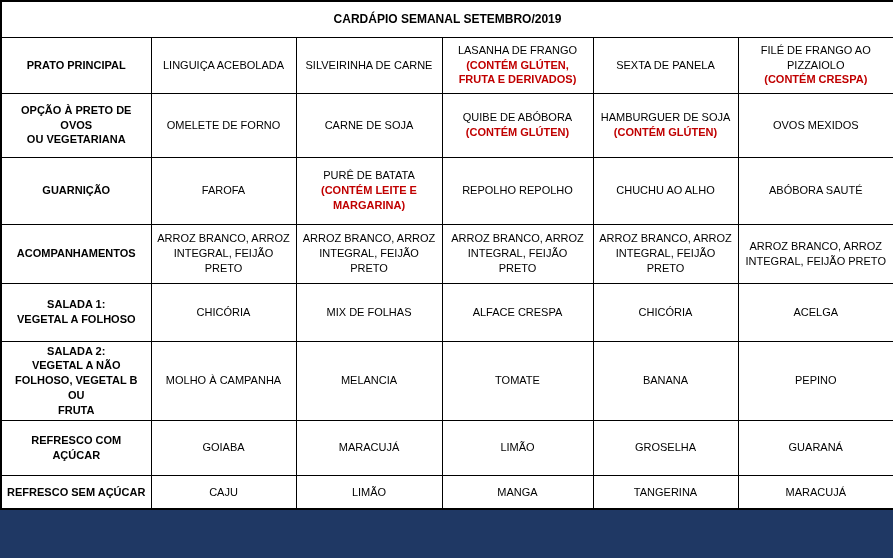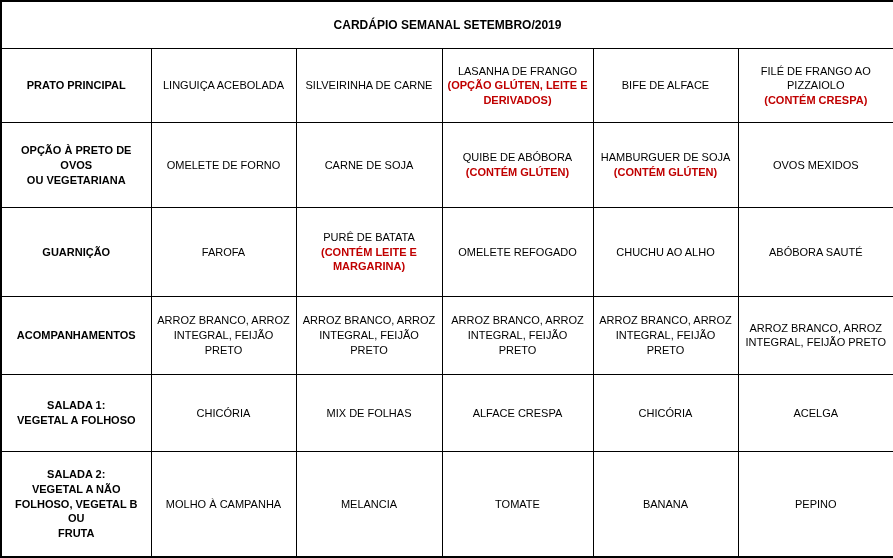--- a/index.html
+++ b/index.html
@@ -2,21 +2,21 @@
 <html style="--warning_red: #C00000; --border_black: #000000; --bottom_bar: #1F3864;"><head>
 <meta charset="utf-8">
 <style>
   * { margin: 0; padding: 0; box-sizing: border-box; }
   html, body {
     width: 893px; height: 558px;
     background: #ffffff;
     font-family: "Liberation Sans", sans-serif;
     overflow: hidden;
   }
-  .page { width: 893px; height: 558px; display: flex; flex-direction: row; }
+  .page { width: 893px; height: 558px; display: flex; flex-direction: column; }
   table.menu {
     border-collapse: collapse;
     table-layout: fixed;
     width: 893px;
     border: 2px solid #000;
   }
   td {
     border: 1px solid #000;
     text-align: center;
     vertical-align: middle;
@@ -73,24 +73,24 @@
       <td>
             <div>LINGUIÇA ACEBOLADA</div>
             <div class="warn"></div>
           </td>
       <td>
             <div>SILVEIRINHA DE CARNE</div>
             <div class="warn"></div>
           </td>
       <td>
             <div>LASANHA  DE FRANGO</div>
-            <div class="warn">(OPÇÃO GLÚTEN, LEITE E DERIVADOS)</div>
-          </td>
-      <td>
-            <div>BIFE DE ALFACE</div>
+            <div class="warn">(CONTÉM GLÚTEN, FRUTA E DERIVADOS)</div>
+          </td>
+      <td>
+            <div>SEXTA DE PANELA</div>
             <div class="warn"></div>
           </td>
       <td>
             <div>FILÉ DE FRANGO AO PIZZAIOLO</div>
             <div class="warn">(CONTÉM CRESPA)</div>
           </td>
     </tr>
 
     <tr class="r1">
       <td class="label">OPÇÃO À PRETO DE OVOS
@@ -121,21 +121,21 @@
       <td class="label">GUARNIÇÃO</td>
       <td>
             <div>FAROFA</div>
             <div class="warn"></div>
           </td>
       <td>
             <div>PURÊ DE BATATA</div>
             <div class="warn">(CONTÉM LEITE E MARGARINA)</div>
           </td>
       <td>
-            <div>OMELETE REFOGADO</div>
+            <div>REPOLHO REPOLHO</div>
             <div class="warn"></div>
           </td>
       <td>
             <div>CHUCHU AO ALHO</div>
             <div class="warn"></div>
           </td>
       <td>
             <div>ABÓBORA SAUTÉ</div>
             <div class="warn"></div>
           </td>
@@ -210,18 +210,64 @@
       <td>
             <div>BANANA</div>
             <div class="warn"></div>
           </td>
       <td>
             <div>PEPINO</div>
             <div class="warn"></div>
           </td>
     </tr>
 
-
+    <tr class="r6">
+      <td class="label">REFRESCO COM AÇÚCAR</td>
+      <td>
+            <div>GOIABA</div>
+            <div class="warn"></div>
+          </td>
+      <td>
+            <div>MARACUJÁ</div>
+            <div class="warn"></div>
+          </td>
+      <td>
+            <div>LIMÃO</div>
+            <div class="warn"></div>
+          </td>
+      <td>
+            <div>GROSELHA</div>
+            <div class="warn"></div>
+          </td>
+      <td>
+            <div>GUARANÁ</div>
+            <div class="warn"></div>
+          </td>
+    </tr>
+
+    <tr class="r7">
+      <td class="label">REFRESCO SEM AÇÚCAR</td>
+      <td>
+            <div>CAJU</div>
+            <div class="warn"></div>
+          </td>
+      <td>
+            <div>LIMÃO</div>
+            <div class="warn"></div>
+          </td>
+      <td>
+            <div>MANGA</div>
+            <div class="warn"></div>
+          </td>
+      <td>
+            <div>TANGERINA</div>
+            <div class="warn"></div>
+          </td>
+      <td>
+            <div>MARACUJÁ</div>
+            <div class="warn"></div>
+          </td>
+    </tr>
   </tbody>
     </table>
 
   <div class="bottom-bar"></div>
 </div>
 
 </body></html>

